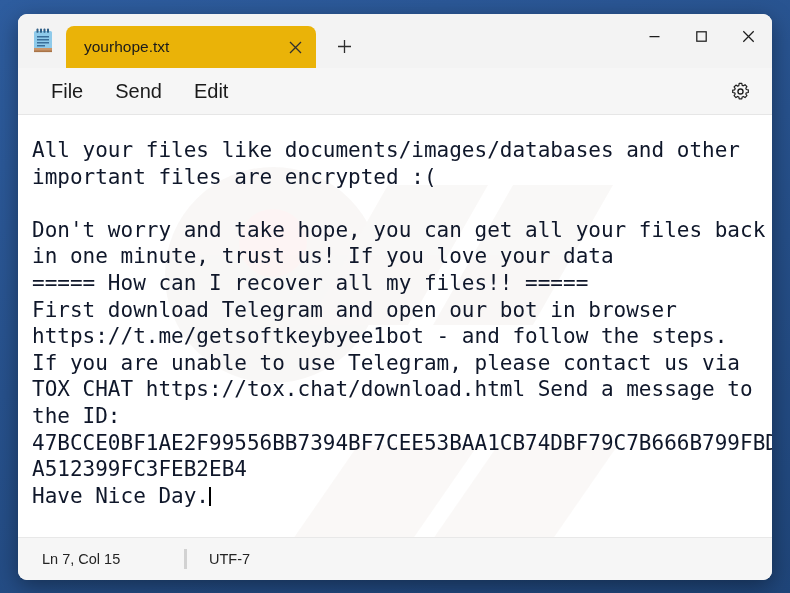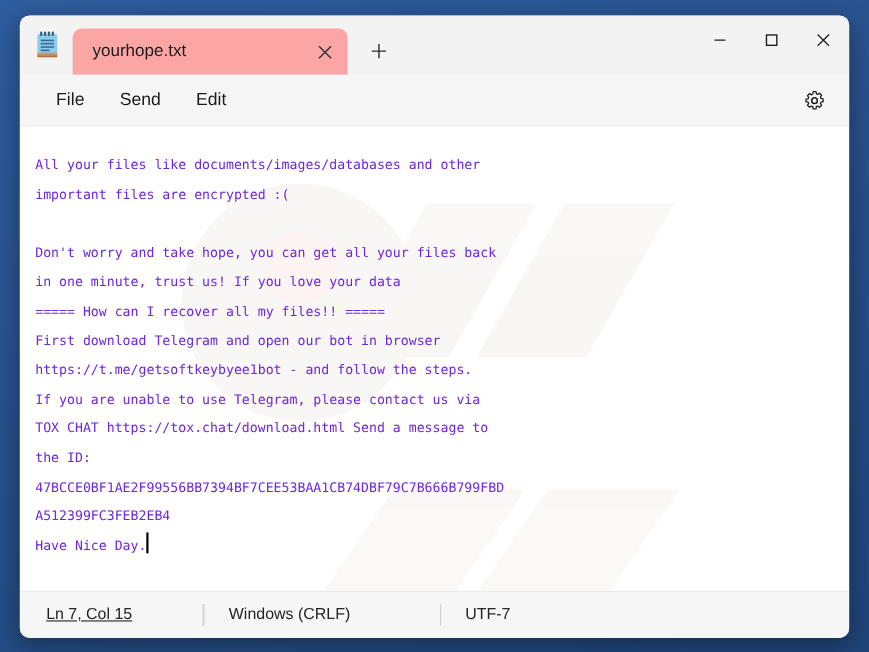--- a/index.html
+++ b/index.html
@@ -51,21 +51,21 @@
     height: 54px;
     display: flex;
     align-items: center;
     justify-content: center;
     flex: none;
     margin-left: 8px;
   }
   .tab {
     height: 42px;
     min-width: 250px;
-    background: #fca5a5;
+    background: #eab308;
     border-radius: 8px 8px 0 0;
     display: flex;
     align-items: center;
     padding: 0 6px 0 18px;
     margin-left: 6px;
     box-sizing: border-box;
     flex: none;
   }
   .tab-label {
     font-size: 15.5px;
@@ -114,21 +114,21 @@
     height: 46px;
     background: #f6f6f6;
     display: flex;
     align-items: center;
     padding: 0 8px 0 20px;
     border-bottom: 1px solid #e6e6e6;
     flex: none;
     position: relative;
   }
   .menu-item {
-    font-size: 16px;
+    font-size: 20px;
     color: #1a1a1a;
     padding: 5px 13px;
     border-radius: 5px;
     margin-right: 6px;
   }
   .settings-btn {
     position: absolute;
     right: 16px;
     width: 32px;
     height: 32px;
@@ -152,23 +152,23 @@
     top: 10px;
     width: 700px;
     height: 520px;
     pointer-events: none;
     opacity: 0.55;
   }
   .textarea {
     position: relative;
     padding: 22px 0 0 14px;
     font-family: "DejaVu Sans Mono", "Liberation Mono", monospace;
-    font-size: 12px;
+    font-size: 21px;
     line-height: 26.6px;
-    color: #6d28d9;
+    color: #0f172a;
     white-space: pre;
     letter-spacing: 0px;
   }
   .caret {
     display: inline-block;
     width: 1.5px;
     height: 19px;
     background: #000;
     vertical-align: -3px;
     margin-left: 0px;
@@ -183,21 +183,21 @@
     align-items: center;
     font-size: 14.5px;
     color: #242424;
     flex: none;
   }
   .status-cell {
     padding: 0 22px;
     position: relative;
     white-space: nowrap;
   }
-  .status-cell.pos   { padding-left: 24px; min-width: 120px; text-decoration: underline; }
+  .status-cell.pos   { padding-left: 24px; min-width: 120px; }
   .status-cell.zoom  { min-width: 96px; }
   .status-cell.eol   { min-width: 170px; }
   .sep {
     width: 1px;
     height: 20px;
     background: #d2d2d2;
     flex: none;
   }
 </style>
 </head>
@@ -299,18 +299,17 @@
 <span>the ID:</span>
 <span>47BCCE0BF1AE2F99556BB7394BF7CEE53BAA1CB74DBF79C7B666B799FBD</span>
 <span>A512399FC3FEB2EB4</span>
 <span>Have Nice Day.</span><span class="caret"></span></div>
   </div>
 
   <div class="statusbar">
     <div class="status-cell pos">Ln 7, Col 15</div>
     <div class="sep"></div>
     <div class="sep"></div>
-    <div class="status-cell eol">Windows (CRLF)</div>
     <div class="sep"></div>
     <div class="status-cell enc">UTF-7</div>
   </div>
 
 </div>
 
 </body></html>

